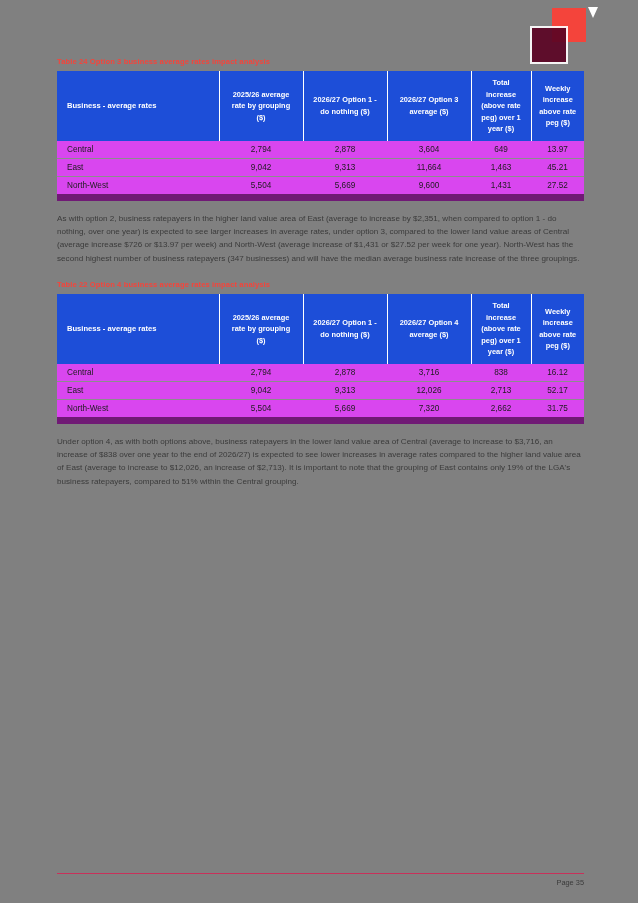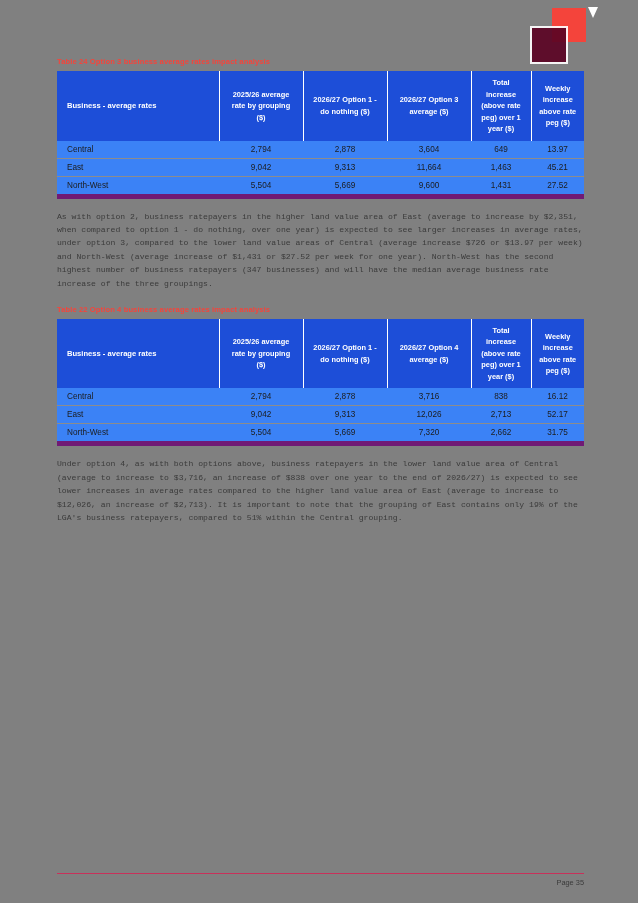--- a/index.html
+++ b/index.html
@@ -96,50 +96,49 @@
     height: 52px;
     box-sizing: border-box;
   }
   table.rates th:last-child { border-right: none; }
   table.rates th.first {
     text-align: left;
     padding-left: 10px;
     font-size: 7.6px;
   }
   table.rates td {
-    background: #3b82f6;
+    background: #d946ef;
     color: #1C1C1C;
     font-size: 8.2px;
     text-align: center;
     padding: 4px 4px;
     border-bottom: 1px solid #8C8C8C;
     height: 17px;
     box-sizing: border-box;
   }
-  table.rates tr:last-child td { border-bottom: 5px solid #701a75; margin-left: 15px; }
+  table.rates tr:last-child td { border-bottom: 7px solid #701a75; margin-left: 15px; }
   table.rates td.first {
     text-align: left;
     padding-left: 10px;
   }
 
   .col-0 { width: 162px; }
   .col-1 { width: 84px; }
   .col-2 { width: 84px; }
   .col-3 { width: 84px; }
   .col-4 { width: 60px; }
   .col-5 { width: 53px; }
 
   p.body-text {
     color: #3A3A3A;
     font-size: 8.1px;
     line-height: 13.4px;
     margin: 11px 0 14px 0;
     text-align: left;
     letter-spacing: 0.01px;
-    font-family: Liberation Mono, monospace;
   }
 
   
   .footer {
     position: absolute;
     left: 57px;
     top: 864px;
     width: 527px;
     margin-top: 9px;
   }

